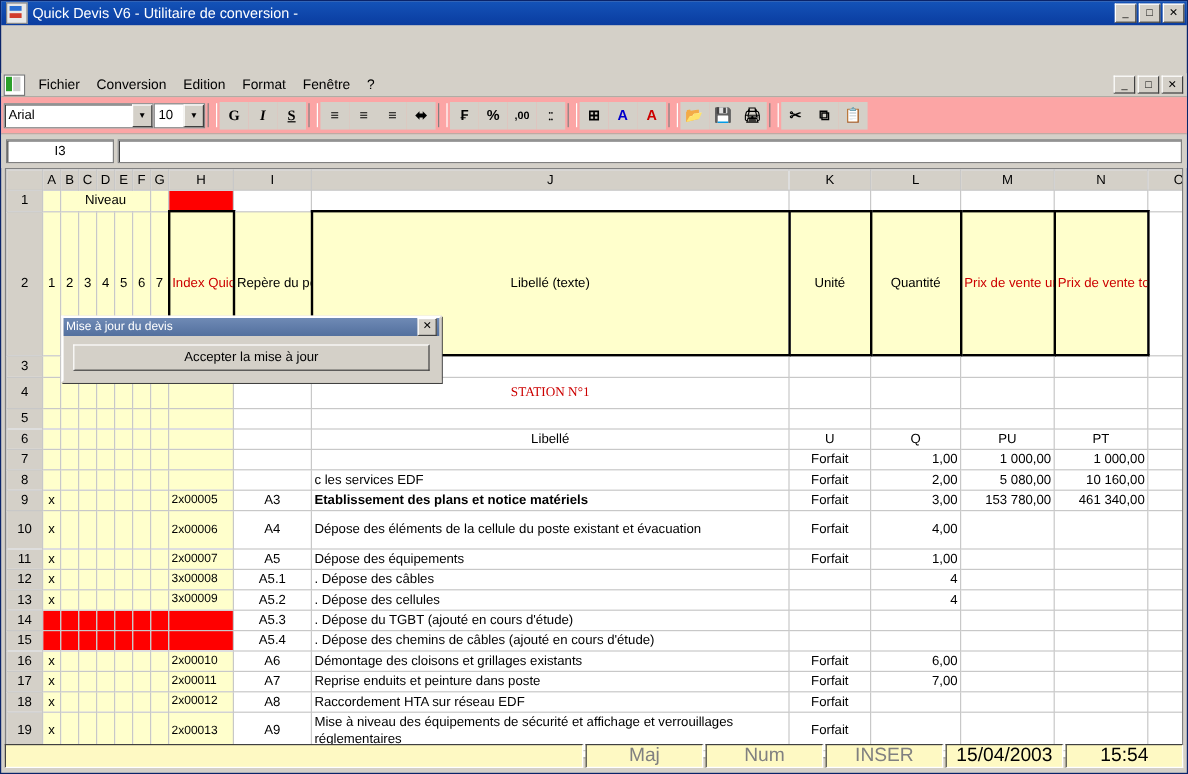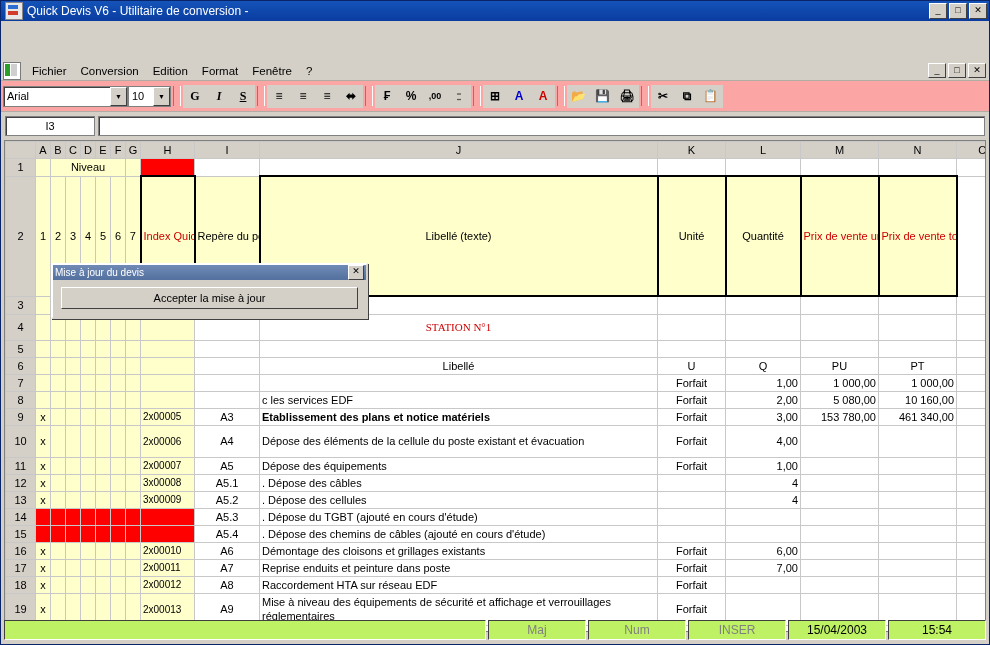--- a/index.html
+++ b/index.html
@@ -174,24 +174,24 @@
     border:1px solid #fff;border-bottom:none;border-right-color:#808080;
     display:flex;align-items:center;margin-left:-1px;
     transform:skewX(0deg);
   }
   .tab.active{background:#fff;font-weight:normal;}
   
   .statusbar{
     position:absolute;left:3px;right:3px;bottom:4px;height:20px;display:flex;gap:2px;
   }
   .sb{
-    background:#bef264;border:1px solid #808080;
+    background:#fef9c3;border:1px solid #808080;
     border-top-color:#404040;border-left-color:#404040;
     border-right-color:#fff;border-bottom-color:#fff;
-    display:flex;align-items:center;justify-content:center;font-size:12px;color:#808080;
+    display:flex;align-items:center;justify-content:center;font-size:16px;color:#808080;
   }
   .sb.grow{flex:1;justify-content:flex-start;padding-left:4px;}
   .sb.w{width:96px;}
   .sb.dark{color:#000;}
 </style>
 </head>
 <body>
 
 <div class="app">
 

